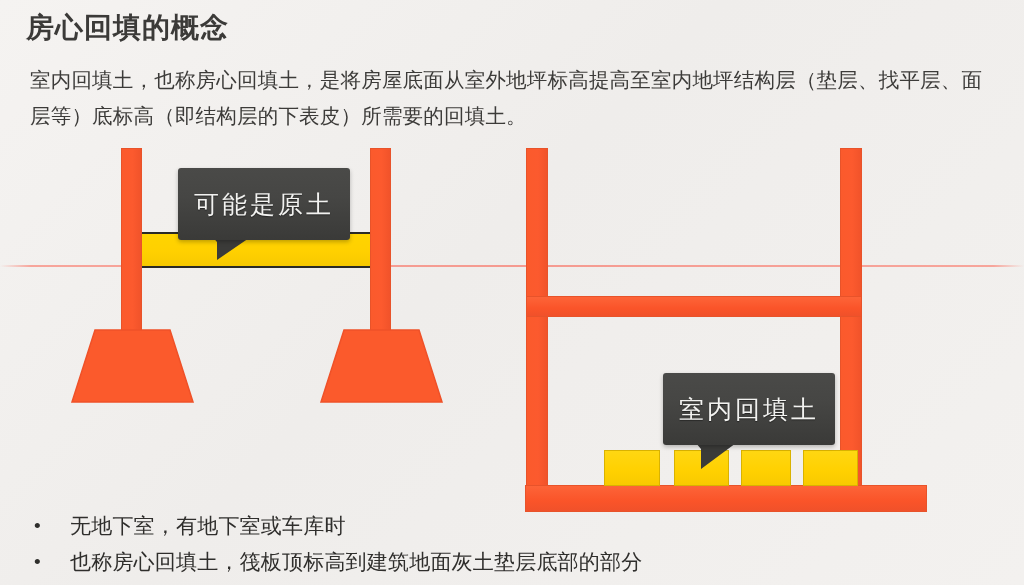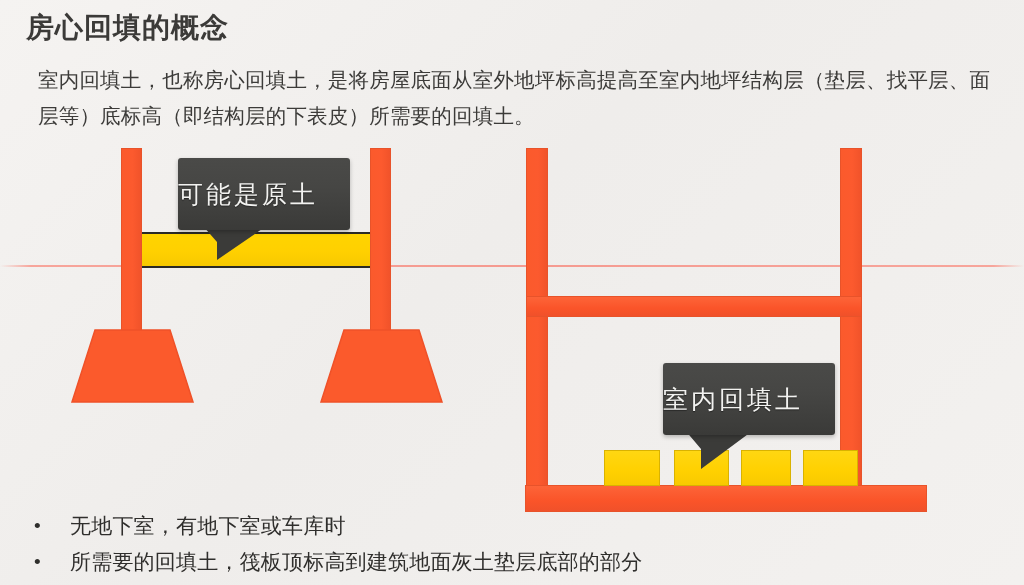--- a/index.html
+++ b/index.html
@@ -31,21 +31,21 @@
     left: 26px;
     top: 8px;
     font-size: 28px;
     font-weight: bold;
     color: #3b3a38;
     letter-spacing: 1px;
     line-height: 40px;
     white-space: nowrap;
   }
   #intro-paragraph {
-    left: 38px;
+    left: 30px;
     top: 62px;
     width: 960px;
     font-size: 20.5px;
     color: #3c3b39;
     line-height: 36px;
     letter-spacing: 0.2px;
   }
   #bullet-list {
     left: 26px;
     top: 508px;
@@ -106,28 +106,28 @@
     border: 1px solid #d9b200;
     box-sizing: border-box;
   }
   .footing { display: block; }
 
   
   .callout { z-index: 5; }
   .callout-box {
     position: absolute;
     left: 0;
-    top: 8px;
+    top: 18px;
     box-sizing: border-box;
     background: linear-gradient(to bottom, #4a4a48 0%, #464644 40%, #3a3a38 100%);
     border-radius: 3px;
     box-shadow: 0 2px 4px rgba(0,0,0,0.25);
     display: flex;
     align-items: center;
-    justify-content: flex-start;
+    justify-content: center;
   }
   .callout-label {
     color: #f2f2f0;
     font-size: 25px;
     letter-spacing: 3px;
     line-height: 1;
     white-space: nowrap;
     text-shadow: 0 1px 1px rgba(0,0,0,0.45);
   }
   .callout-tail {
@@ -197,17 +197,17 @@
     </div>
   </div>
 
   <div class="layer" id="bullet-list">
     <div class="bullet-row">
       <span class="bullet-dot">•</span>
       <span class="bullet-text">无地下室，有地下室或车库时</span>
     </div>
     <div class="bullet-row">
       <span class="bullet-dot">•</span>
-      <span class="bullet-text">所需要的回填土，筏板顶标高到建筑地面灰土垫层底部的部分</span>
+      <span class="bullet-text">也称房心回填土，筏板顶标高到建筑地面灰土垫层底部的部分</span>
     </div>
   </div>
 
 </div>
 
 </body></html>

